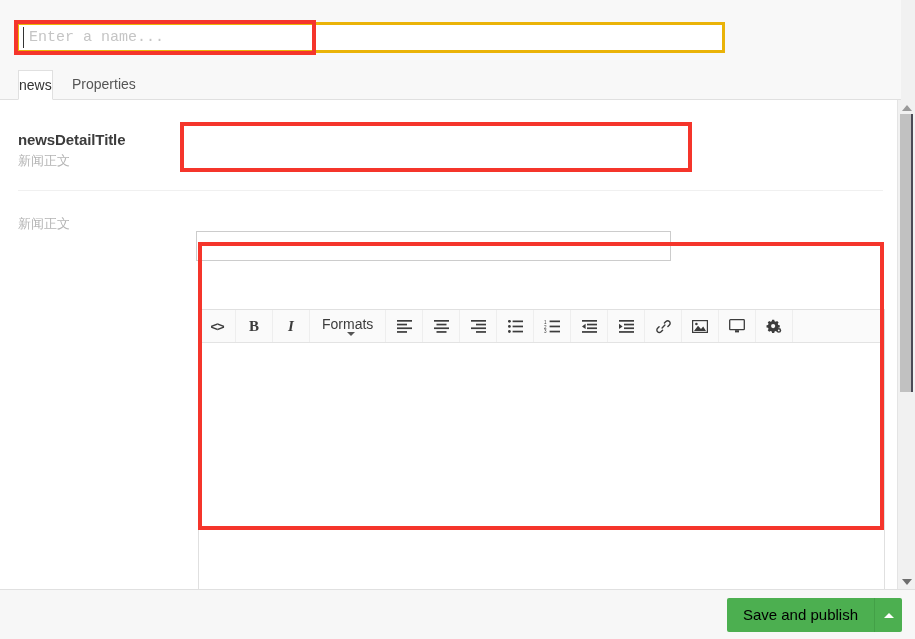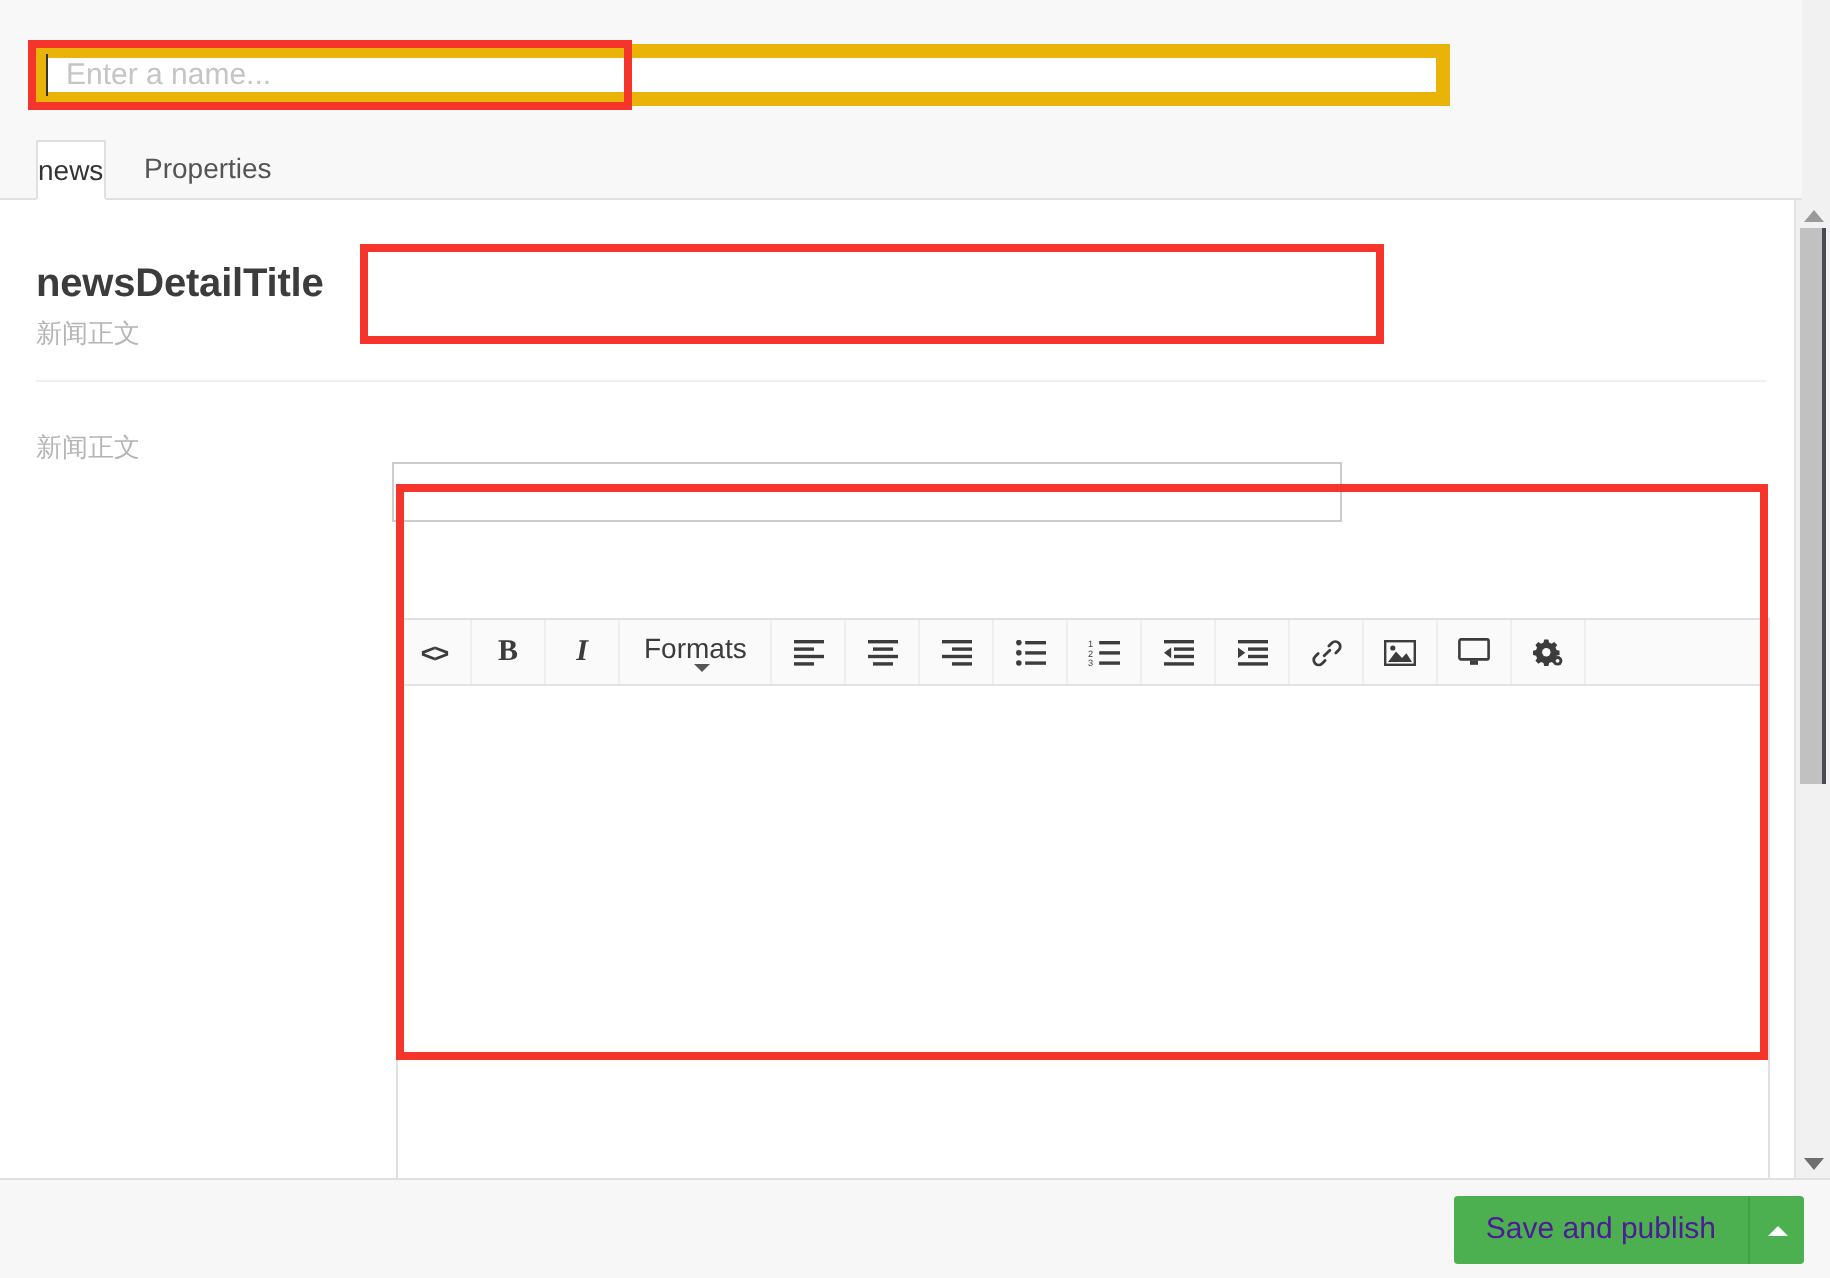--- a/index.html
+++ b/index.html
@@ -25,22 +25,22 @@
     left: 0; top: 0;
     width: 901px;
     height: 66px;
     background: #f8f8f8;
   }
   .name-input {
     position: absolute;
     left: 16px; top: 22px;
     width: 709px; height: 31px;
     background: #ffffff;
-    border: 7px solid #eab308;
-    font-family: Liberation Sans, sans-serif;
+    border: 3px solid #eab308;
+    font-family: Liberation Mono, monospace;
     font-size: 15px;
     color: #ef4444;
     padding: 3px 10px;
     outline: none;
   }
   .name-input::placeholder { color: #c5c5c5; }
   .caret {
     position: absolute;
     left: 23px; top: 27px;
     width: 1px; height: 21px;
@@ -101,21 +101,21 @@
     background: #f0f0f0;
   }
 
   .field-label {
     position: absolute;
     left: 18px;
     width: 165px;
   }
   .field-label .lbl-name {
     display: block;
-    font-size: 20px;
+    font-size: 15px;
     font-weight: bold;
     color: #3c3c3c;
     letter-spacing: -0.1px;
   }
   .field-label .lbl-desc {
     display: block;
     margin-top: 4px;
     font-size: 13px;
     color: #b5b5b5;
     font-family: "DejaVu Sans", sans-serif;
@@ -254,21 +254,21 @@
   .save-group {
     position: absolute;
     right: 13px; top: 8px;
     height: 34px;
     display: flex;
     border-radius: 2px;
     overflow: hidden;
   }
   .save-btn {
     background: #4caf50;
-    color: #4c1d95;
+    color: #000000;
     border: none;
     font-family: "Liberation Sans", sans-serif;
     font-size: 15px;
     padding: 0 16px;
     cursor: pointer;
     height: 34px;
     line-height: 34px;
   }
   .save-toggle {
     background: #4caf50;

